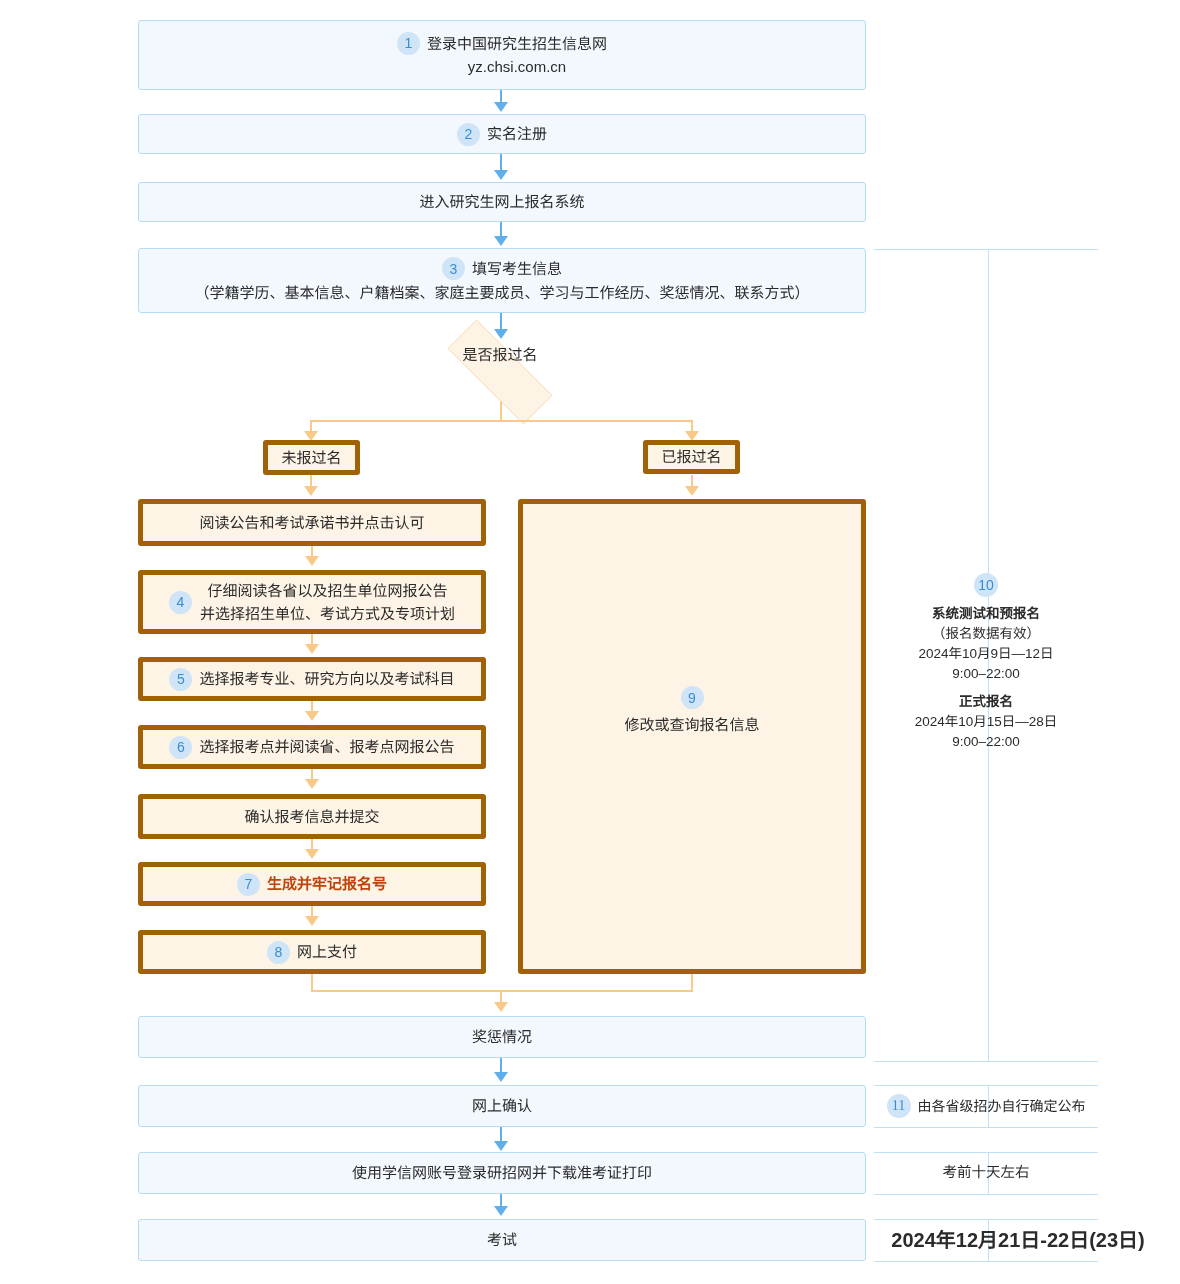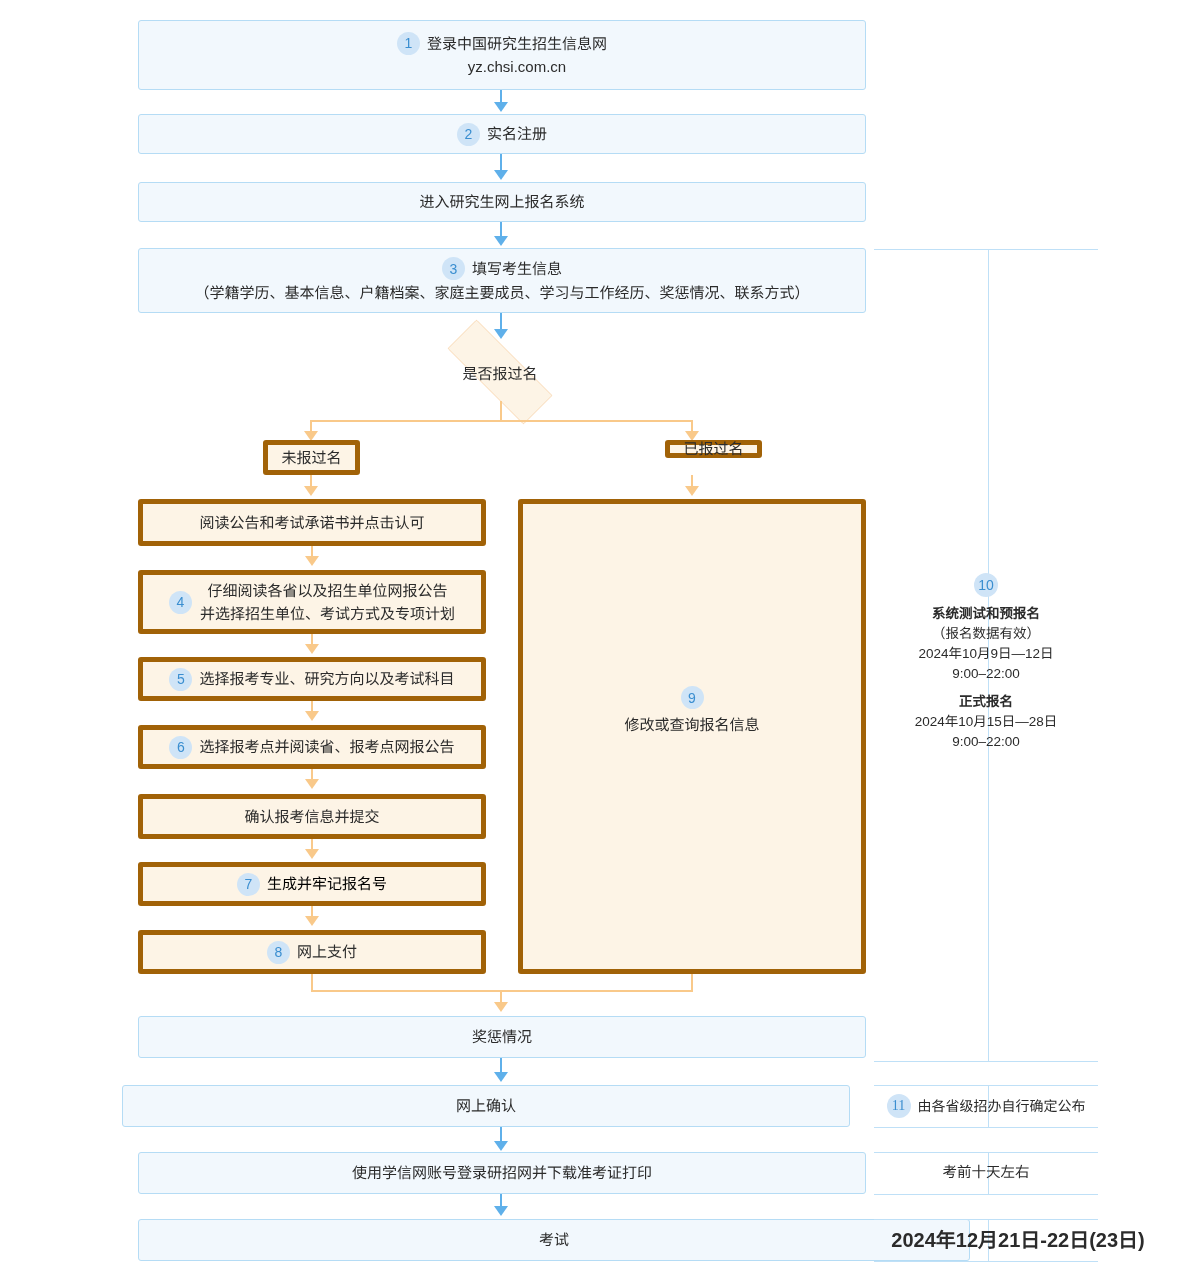--- a/index.html
+++ b/index.html
@@ -61,29 +61,28 @@
     border-radius: 50%;
     background: #cfe4f7;
     color: #3a8ed0;
     font-size: 14px;
     line-height: 1;
     font-family: "Liberation Sans", sans-serif;
   }
   .badge.above { margin-bottom: 4px; }
 
   .redtext {
-    color: #000000;
-    font-weight: normal;
+    color: #c2410c;
+    font-weight: bold;
   }
 
   
   .diamond {
     position: absolute;
     display: flex;
-    align-items: center;
     justify-content: center;
   }
   .diamond .dshape {
     position: absolute;
     inset: 0;
     background: #fdf4e6;
     border: 1px solid #f7ceA0;
     transform: rotate(45deg) scale(0.707);
     border-radius: 2px;
   }
@@ -209,21 +208,21 @@
   <div class="vline o" style="left:310px; top:420px; width:2px; height:14px;"></div>
   <div class="arrow o" style="left:304px; top:431px;"></div>
 
   <div class="vline o" style="left:691px; top:420px; width:2px; height:14px;"></div>
   <div class="arrow o" style="left:685px; top:431px;"></div>
 
   <div class="node orange" style="left:263px; top:440px; width:97px; height:35px;">
     <div>未报过名</div>
   </div>
 
-  <div class="node orange" style="left:643px; top:440px; width:97px; height:18px;margin-left:22px;">
+  <div class="node orange" style="left:643px; top:440px; width:97px; height:34px;">
     <div>已报过名</div>
   </div>
 
   <div class="vline o" style="left:310px; top:475px; width:2px; height:14px;"></div>
   <div class="arrow o" style="left:304px; top:486px;"></div>
 
   <div class="vline o" style="left:691px; top:475px; width:2px; height:14px;"></div>
   <div class="arrow o" style="left:685px; top:486px;"></div>
 
   <div class="node orange" style="left:138px; top:499px; width:348px; height:47px;">
@@ -299,35 +298,35 @@
   <div class="vline o" style="left:500px; top:990px; width:2px; height:14px;"></div>
   <div class="arrow o" style="left:494px; top:1002px;"></div>
 
   <div class="node blue" style="left:138px; top:1016px; width:728px; height:42px;">
     <div>奖惩情况</div>
   </div>
 
   <div class="vline" style="left:500px; top:1058px; width:2px; height:16px;"></div>
   <div class="arrow" style="left:494px; top:1072px;"></div>
 
-  <div class="node blue" style="left:122px; top:1085px; width:728px; height:42px;">
+  <div class="node blue" style="left:138px; top:1085px; width:728px; height:42px;">
     <div>网上确认</div>
   </div>
 
   <div class="vline" style="left:500px; top:1127px; width:2px; height:16px;"></div>
   <div class="arrow" style="left:494px; top:1141px;"></div>
 
   <div class="node blue" style="left:138px; top:1152px; width:728px; height:42px;">
     <div>使用学信网账号登录研招网并下载准考证打印</div>
   </div>
 
   <div class="vline" style="left:500px; top:1194px; width:2px; height:14px;"></div>
   <div class="arrow" style="left:494px; top:1206px;"></div>
 
-  <div class="node blue" style="left:138px; top:1219px; width:832px; height:42px;">
+  <div class="node blue" style="left:138px; top:1219px; width:728px; height:42px;">
     <div>考试</div>
   </div>
 
   <div class="tl-h" style="left:874px; top:249px; width:224px;"></div>
   <div class="tl-v" style="left:988px; top:249px; height:813px;"></div>
   <div class="tl-h" style="left:874px; top:1061px; width:224px;"></div>
 
   <div class="tl-cell" style="left:874px; top:555px; width:224px; height:215px;">
     <span class="tl-badge">10</span>
     <div class="gap6"></div>

